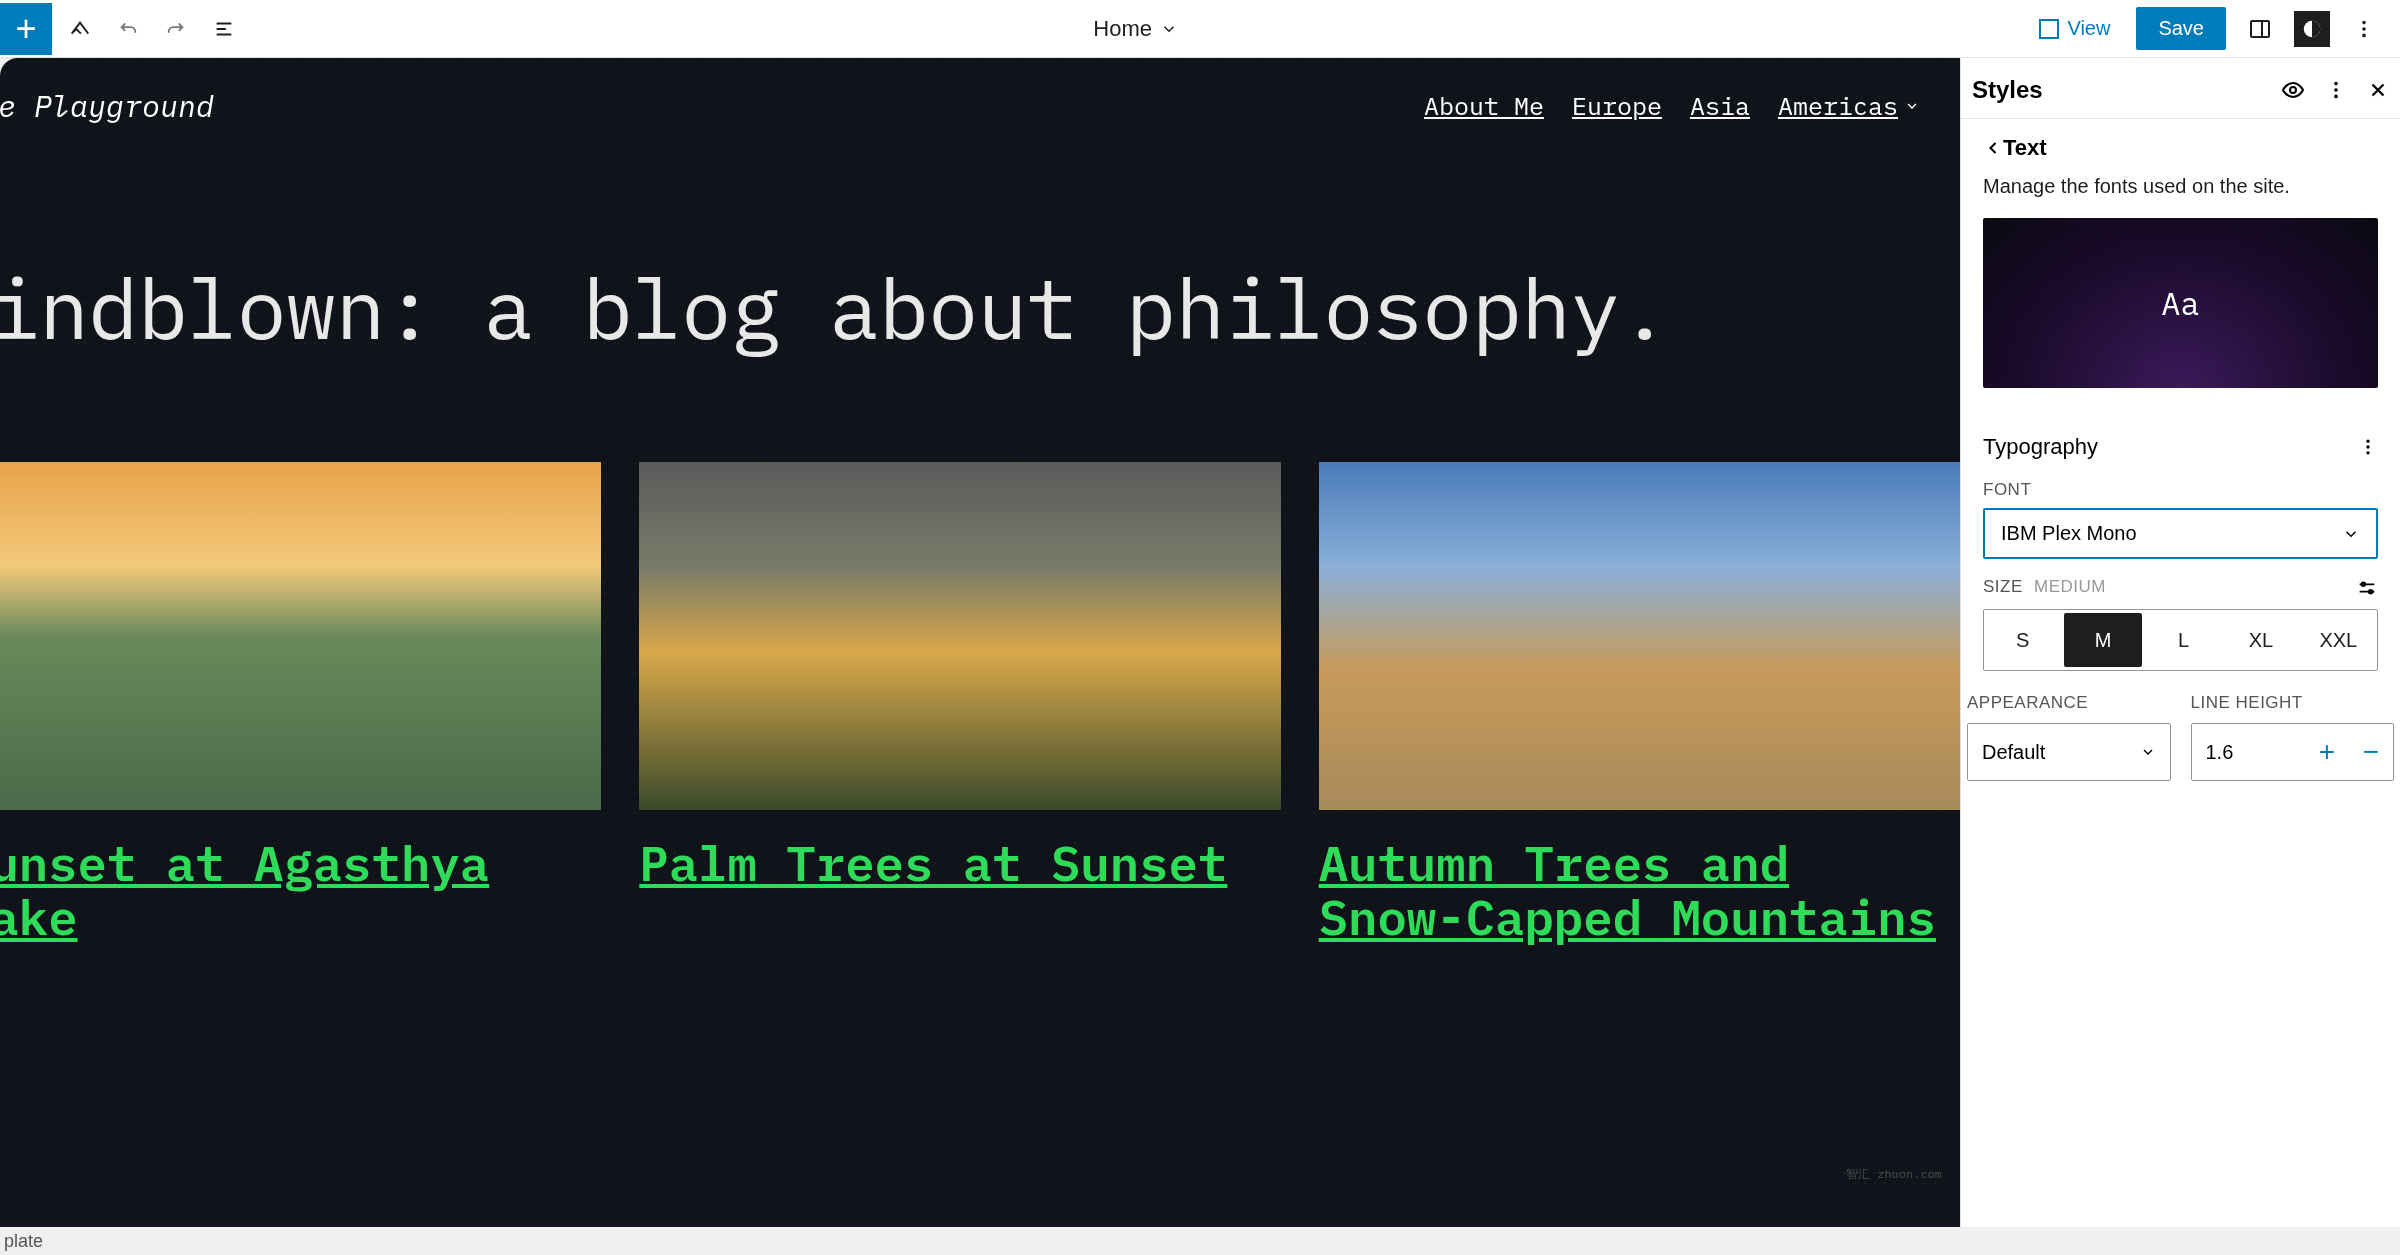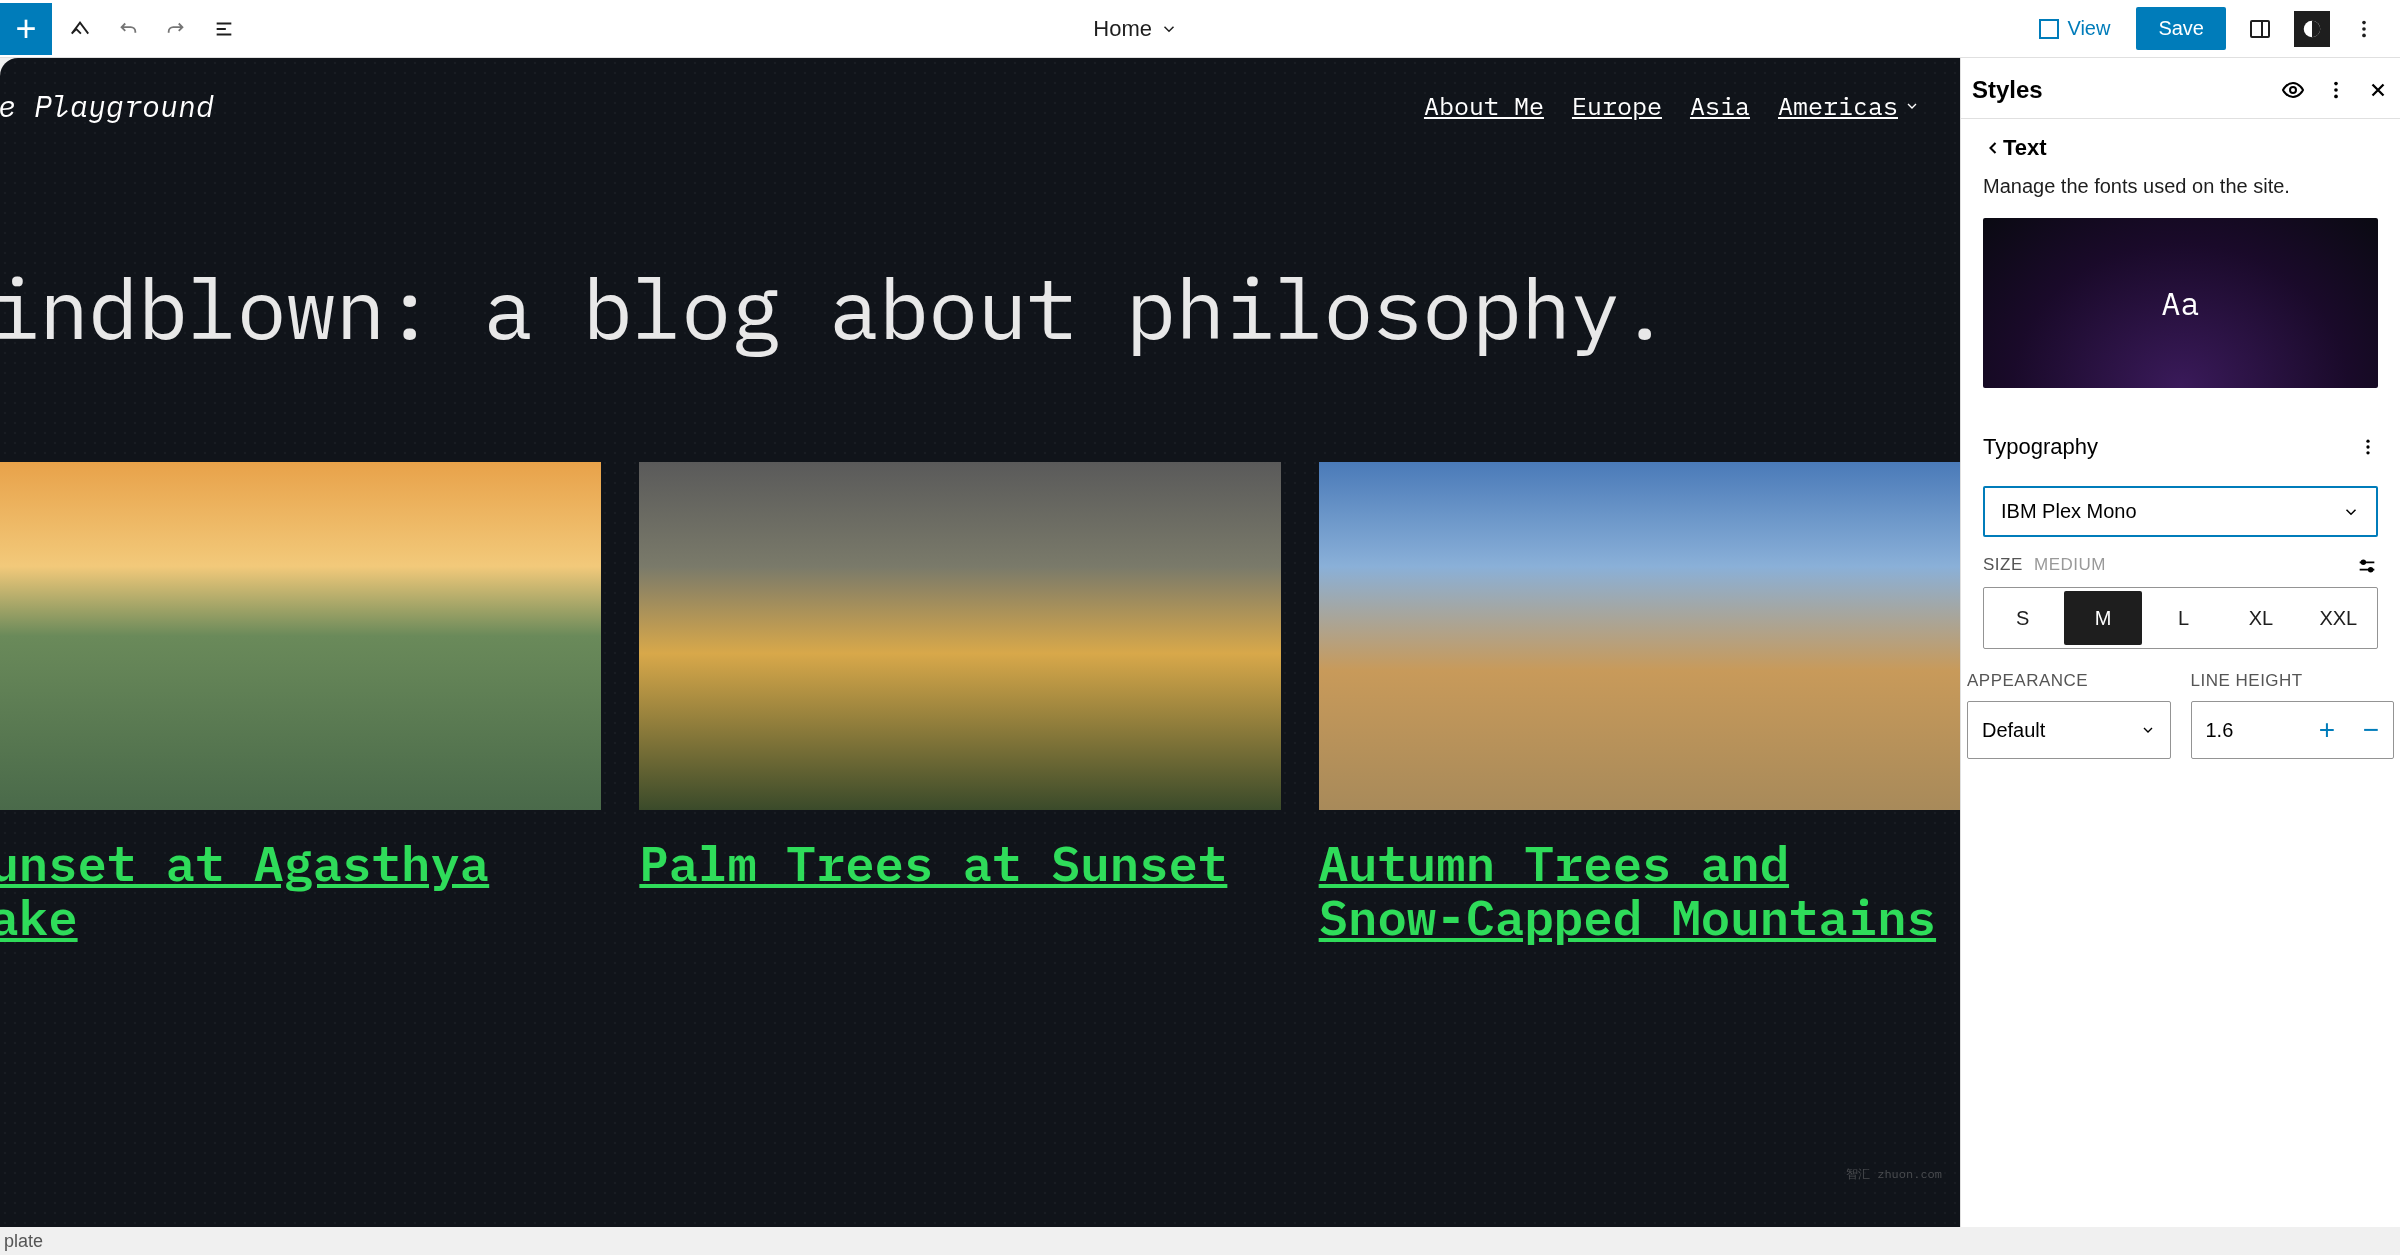--- a/index.html
+++ b/index.html
@@ -163,21 +163,21 @@
   font-family: "IBM Plex Mono", ui-monospace, monospace;
   border-radius: 2px;
 }
 .sb-section-row {
   display: flex; justify-content: space-between; align-items: center;
   padding: 22px 22px 10px;
 }
 .sb-section-row h3 { font-size: 22px; font-weight: 500; }
 .sb-label { font-size: 17px; color: #555; text-transform: uppercase; letter-spacing: 0.5px; padding: 10px 22px 8px;}
 .sb-select {
-  margin: 16px 22px 18px;
+  margin: 0 22px 18px;
   border: 2px solid #007cba;
   border-radius: 2px;
   padding: 12px 16px;
   display: flex; justify-content: space-between; align-items: center;
   font-size: 20px;
   cursor: pointer;
 }
 .size-row {
   display: flex; align-items: flex-start; justify-content: space-between;
   padding: 0 22px 10px;
@@ -375,20 +375,21 @@
         <h3>Typography</h3>
         <span>
           <svg width="20" height="20" viewBox="0 0 24 24" fill="currentColor">
               <circle cx="12" cy="5" r="2"></circle>
               <circle cx="12" cy="12" r="2"></circle>
               <circle cx="12" cy="19" r="2"></circle>
             </svg>
         </span>
       </div>
 
+      <div class="sb-label">FONT</div>
       <div class="sb-select">
         <span>IBM Plex Mono</span>
         <svg width="18" height="18" viewBox="0 0 24 24" fill="none" stroke="currentColor" stroke-width="2">
             <path d="M6 9l6 6 6-6"></path>
           </svg>
       </div>
 
       <div class="size-row">
         <div class="lbl">
           <span>SIZE</span>

